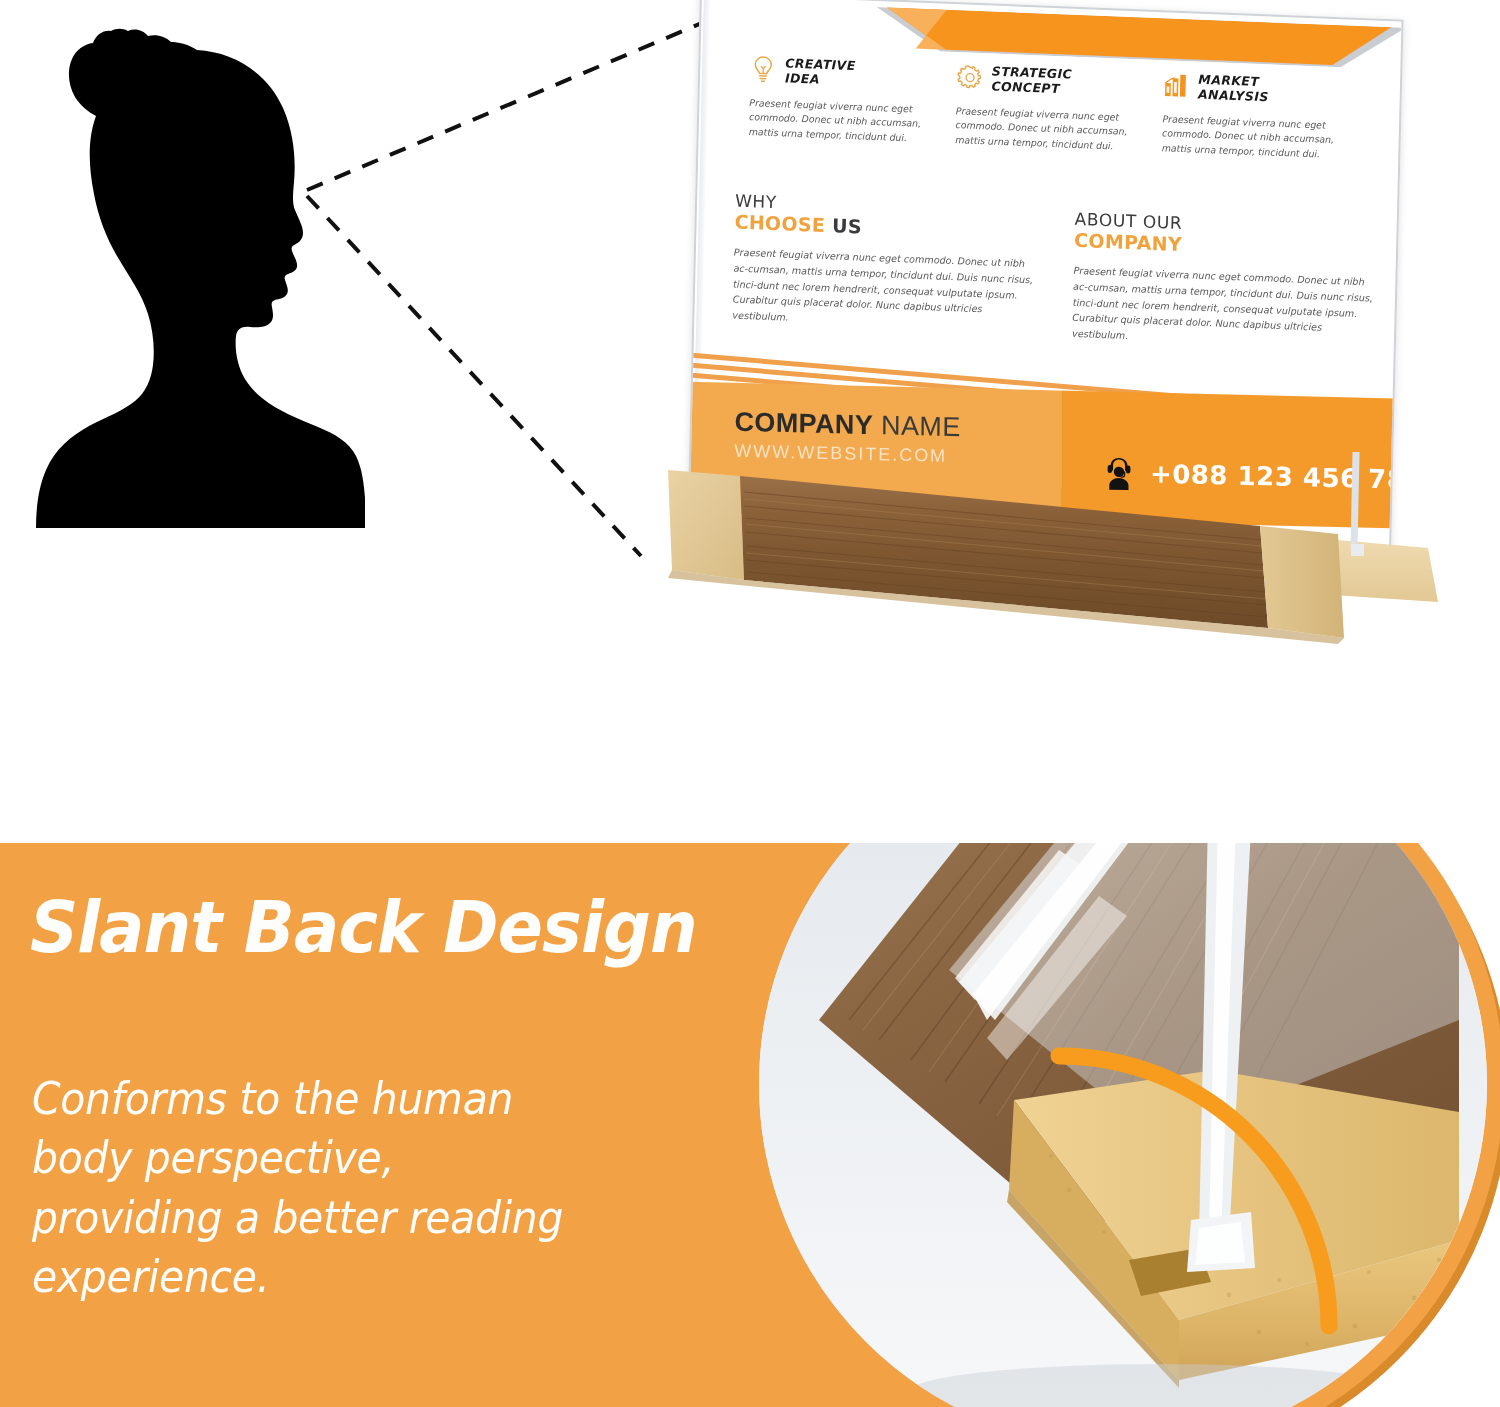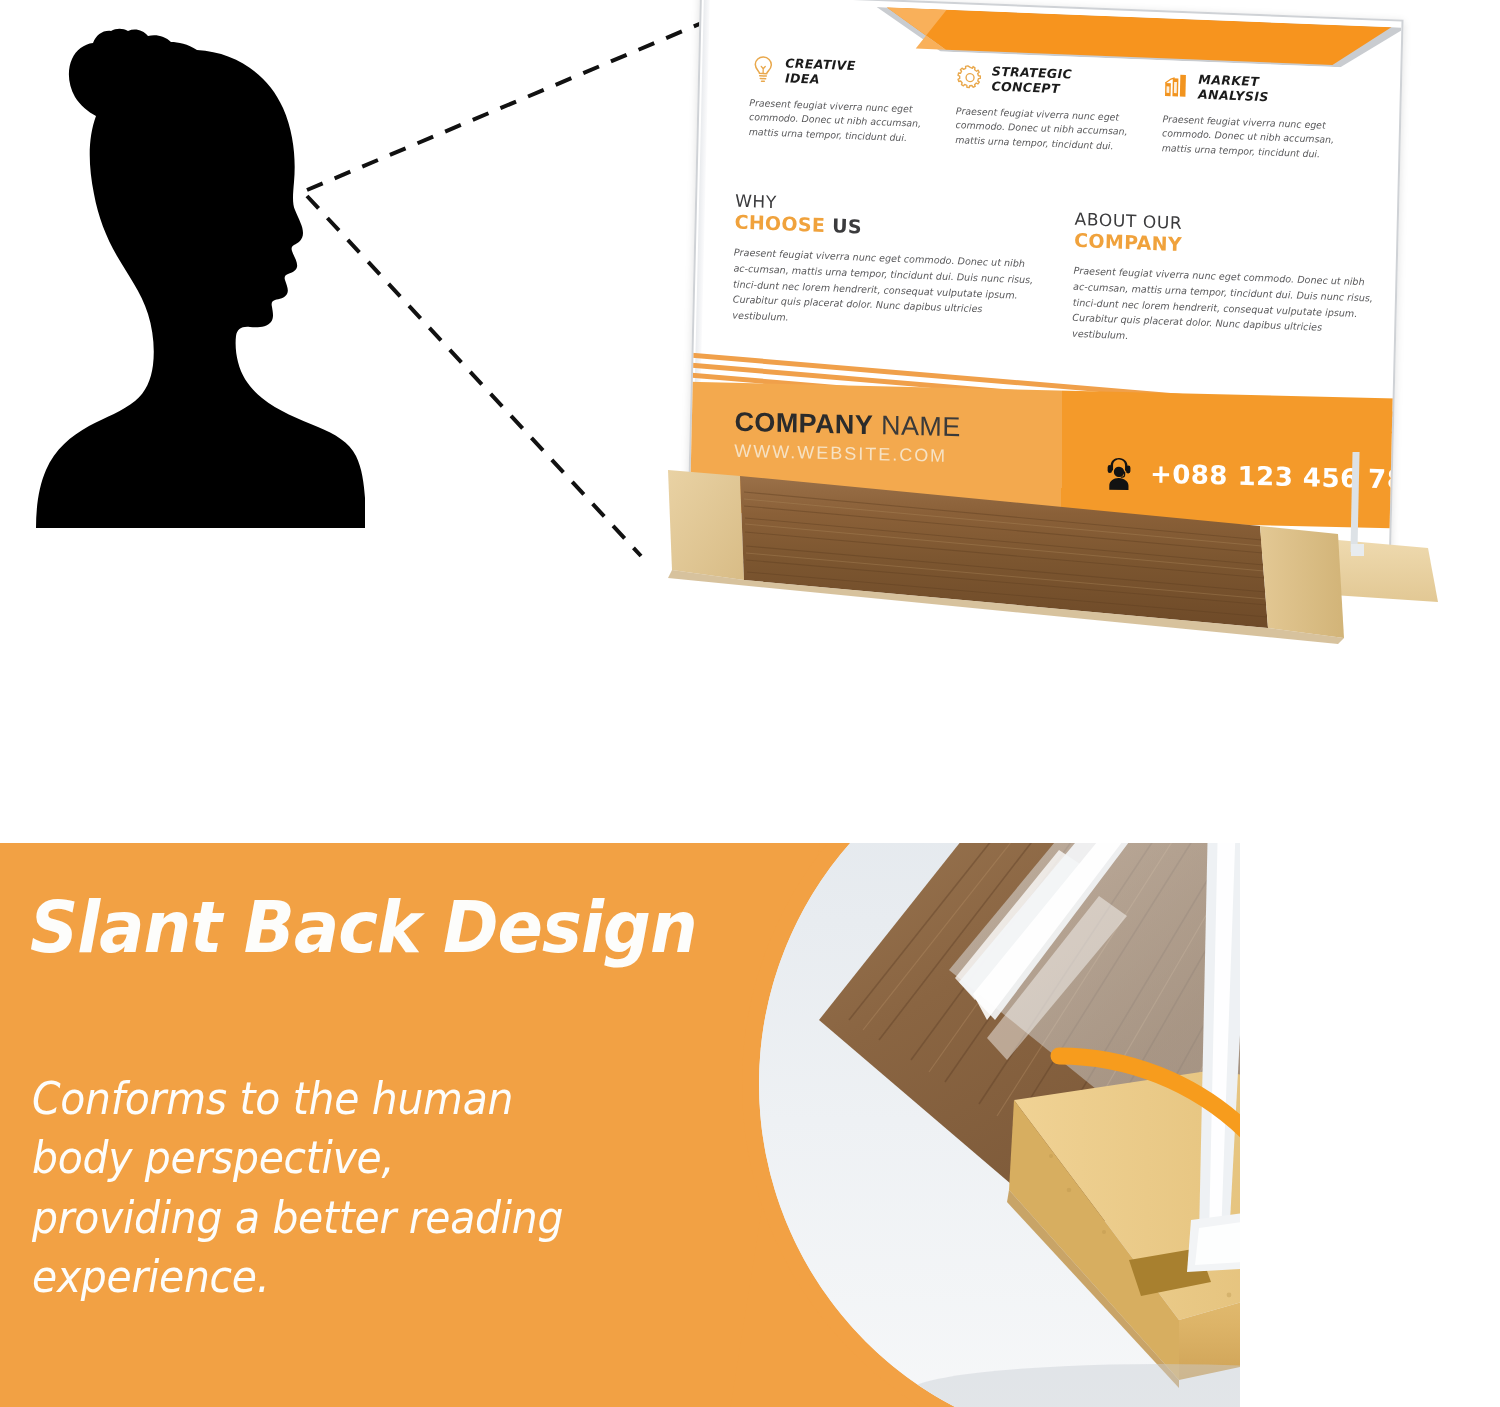--- a/index.html
+++ b/index.html
@@ -68,21 +68,21 @@
   .fb-web{position:absolute;left:52px;top:58px;font-family:"Liberation Sans",sans-serif;
           font-size:18px;color:#f6e2c4;letter-spacing:2px;white-space:nowrap;}
   .fb-phone{position:absolute;left:420px;top:62px;display:flex;align-items:center;gap:14px;}
   .fb-phone .num{font-family:"DejaVu Sans",sans-serif;font-size:26px;font-weight:700;
                  color:#ffffff;letter-spacing:.5px;white-space:nowrap;}
 
   
   .base{position:absolute;left:648px;top:460px;width:790px;height:210px;}
 
   
-  .panel{position:absolute;left:0;top:843px;width:1240px;height:564px;overflow:hidden;}
+  .panel{position:absolute;left:0;top:843px;width:1500px;height:564px;overflow:hidden;}
   .panel-bg{position:absolute;left:-60px;top:0;width:1040px;height:564px;
             background:#F2A144;}
   .panel-skew{position:absolute;left:820px;top:0;width:240px;height:564px;
               background:#F2A144;transform:skewX(-9deg);transform-origin:left top;}
 
   .headline{position:absolute;left:30px;top:48px;width:820px;
             font-family:"DejaVu Sans",sans-serif;font-style:italic;font-weight:700;
             font-size:72px;line-height:1;color:#fdfdfb;letter-spacing:-1px;
             transform:scaleX(.93);transform-origin:left center;}
   .subtext{position:absolute;left:32px;top:226px;width:760px;

